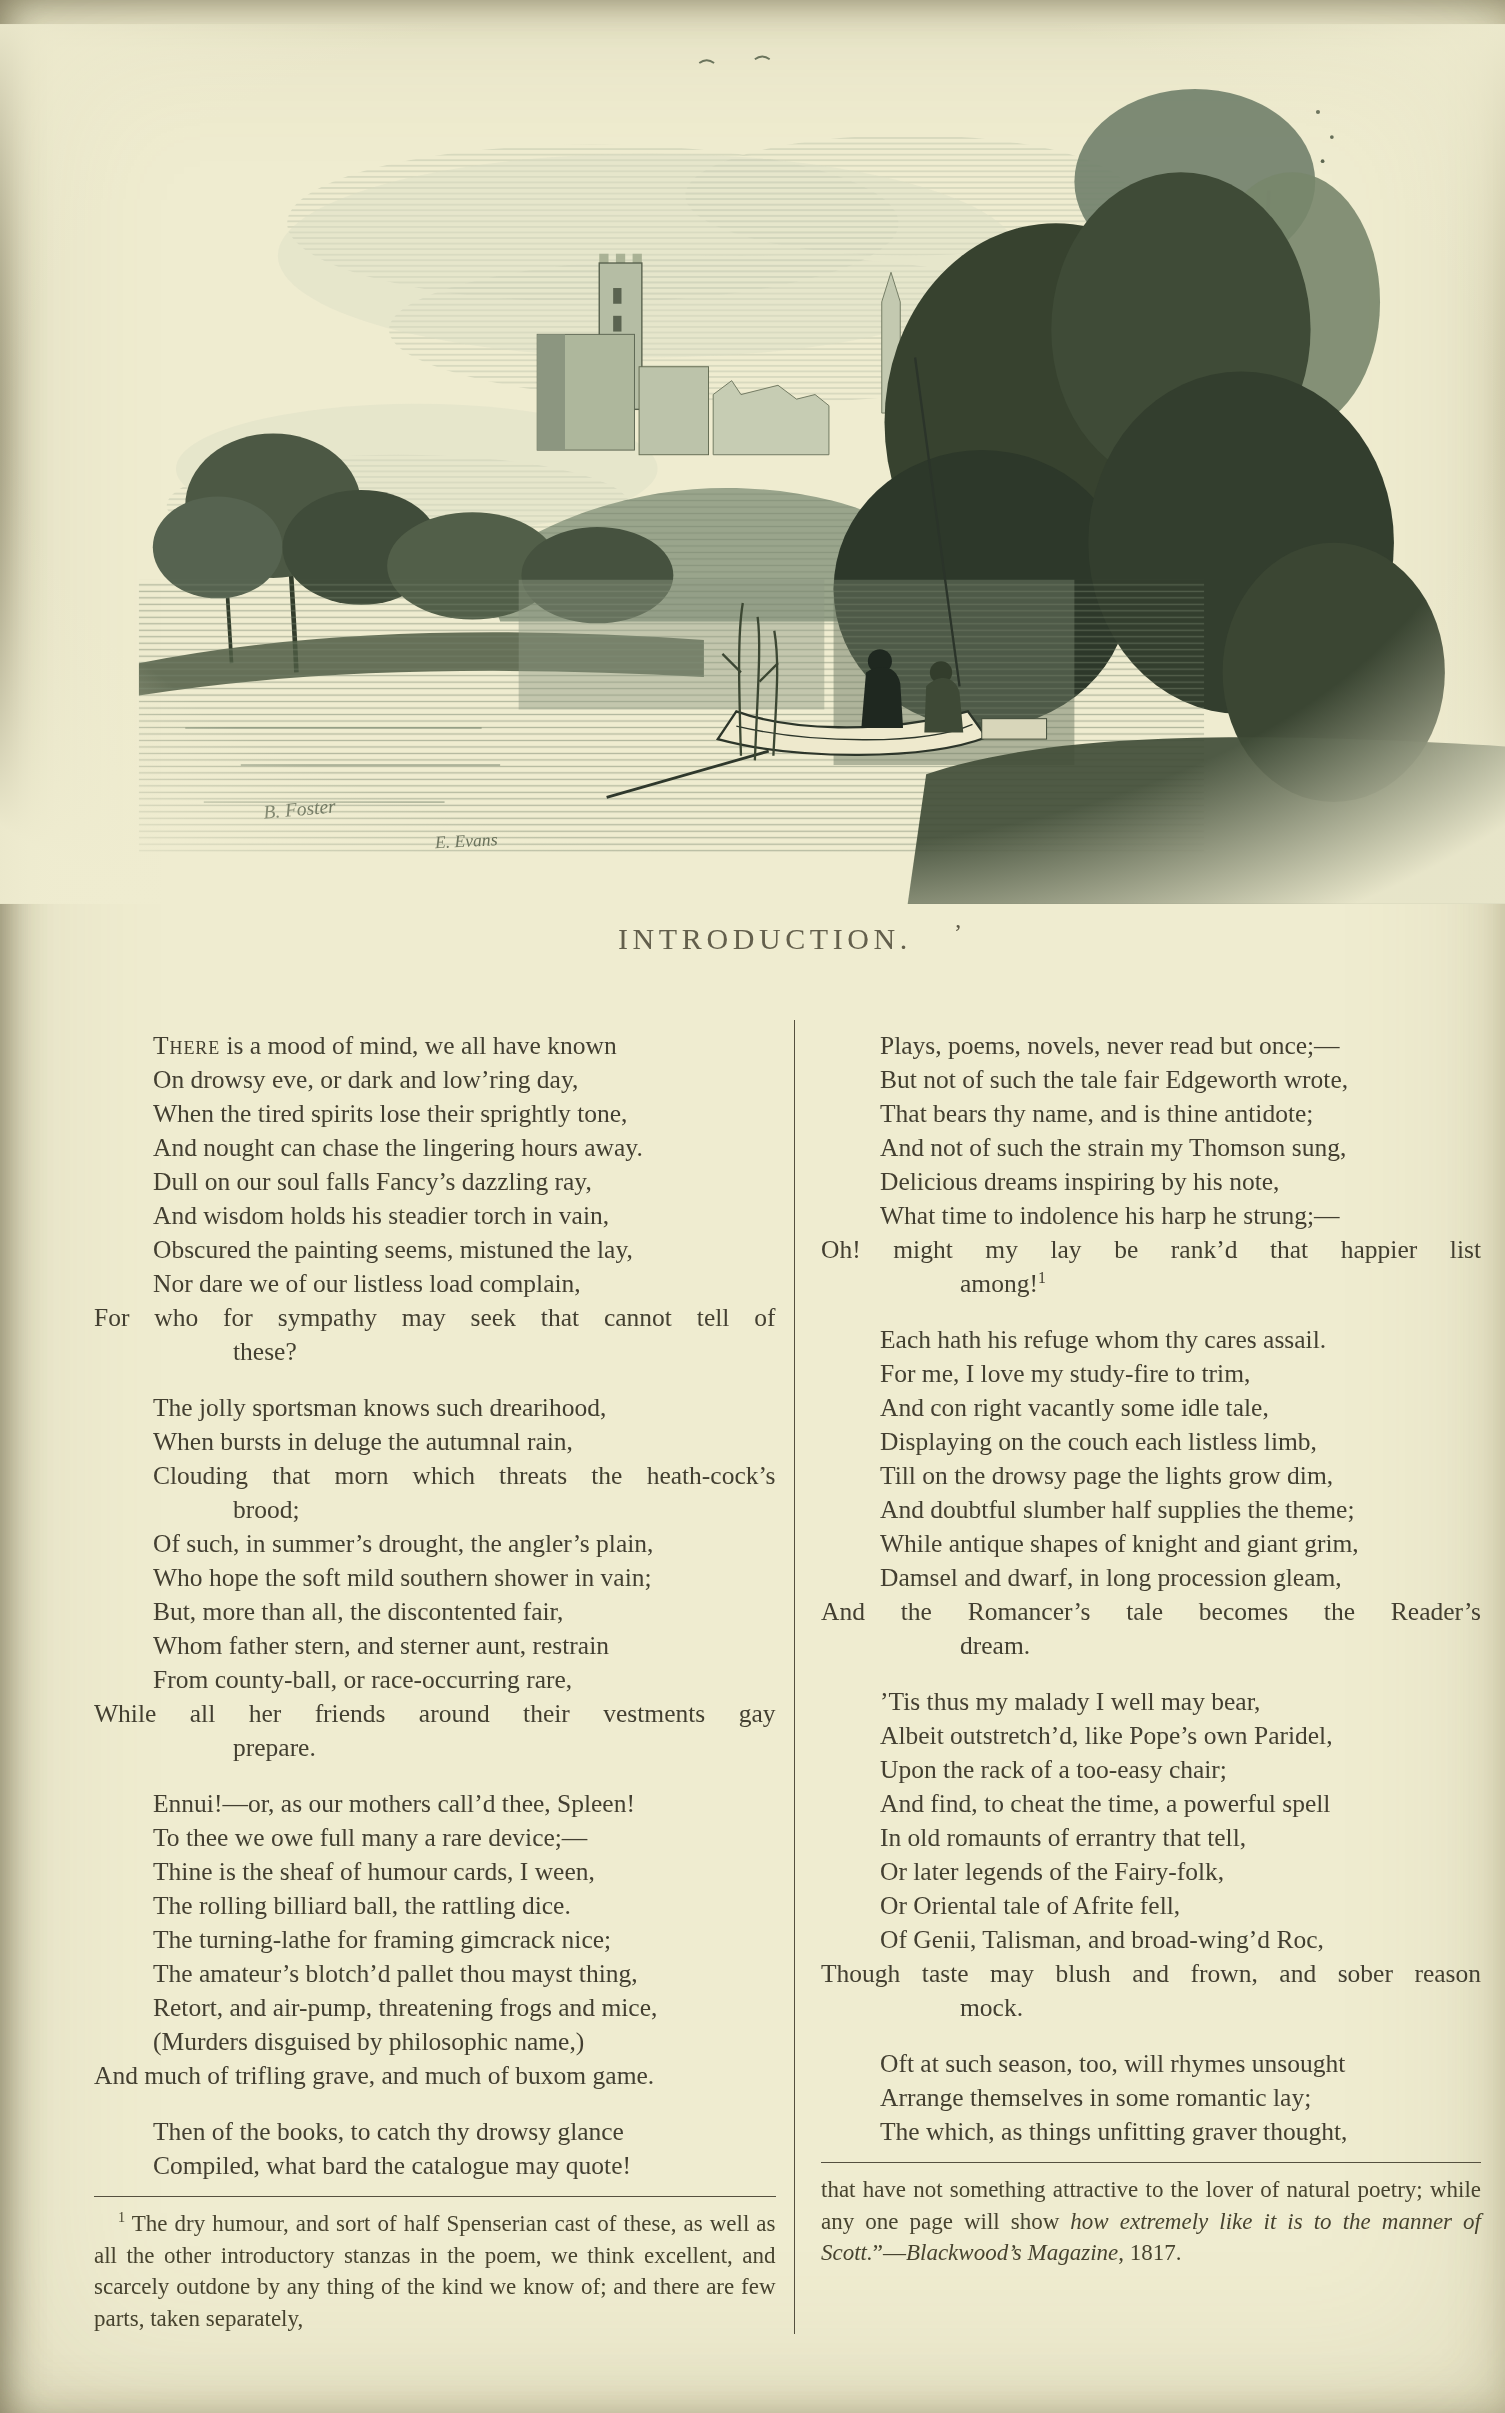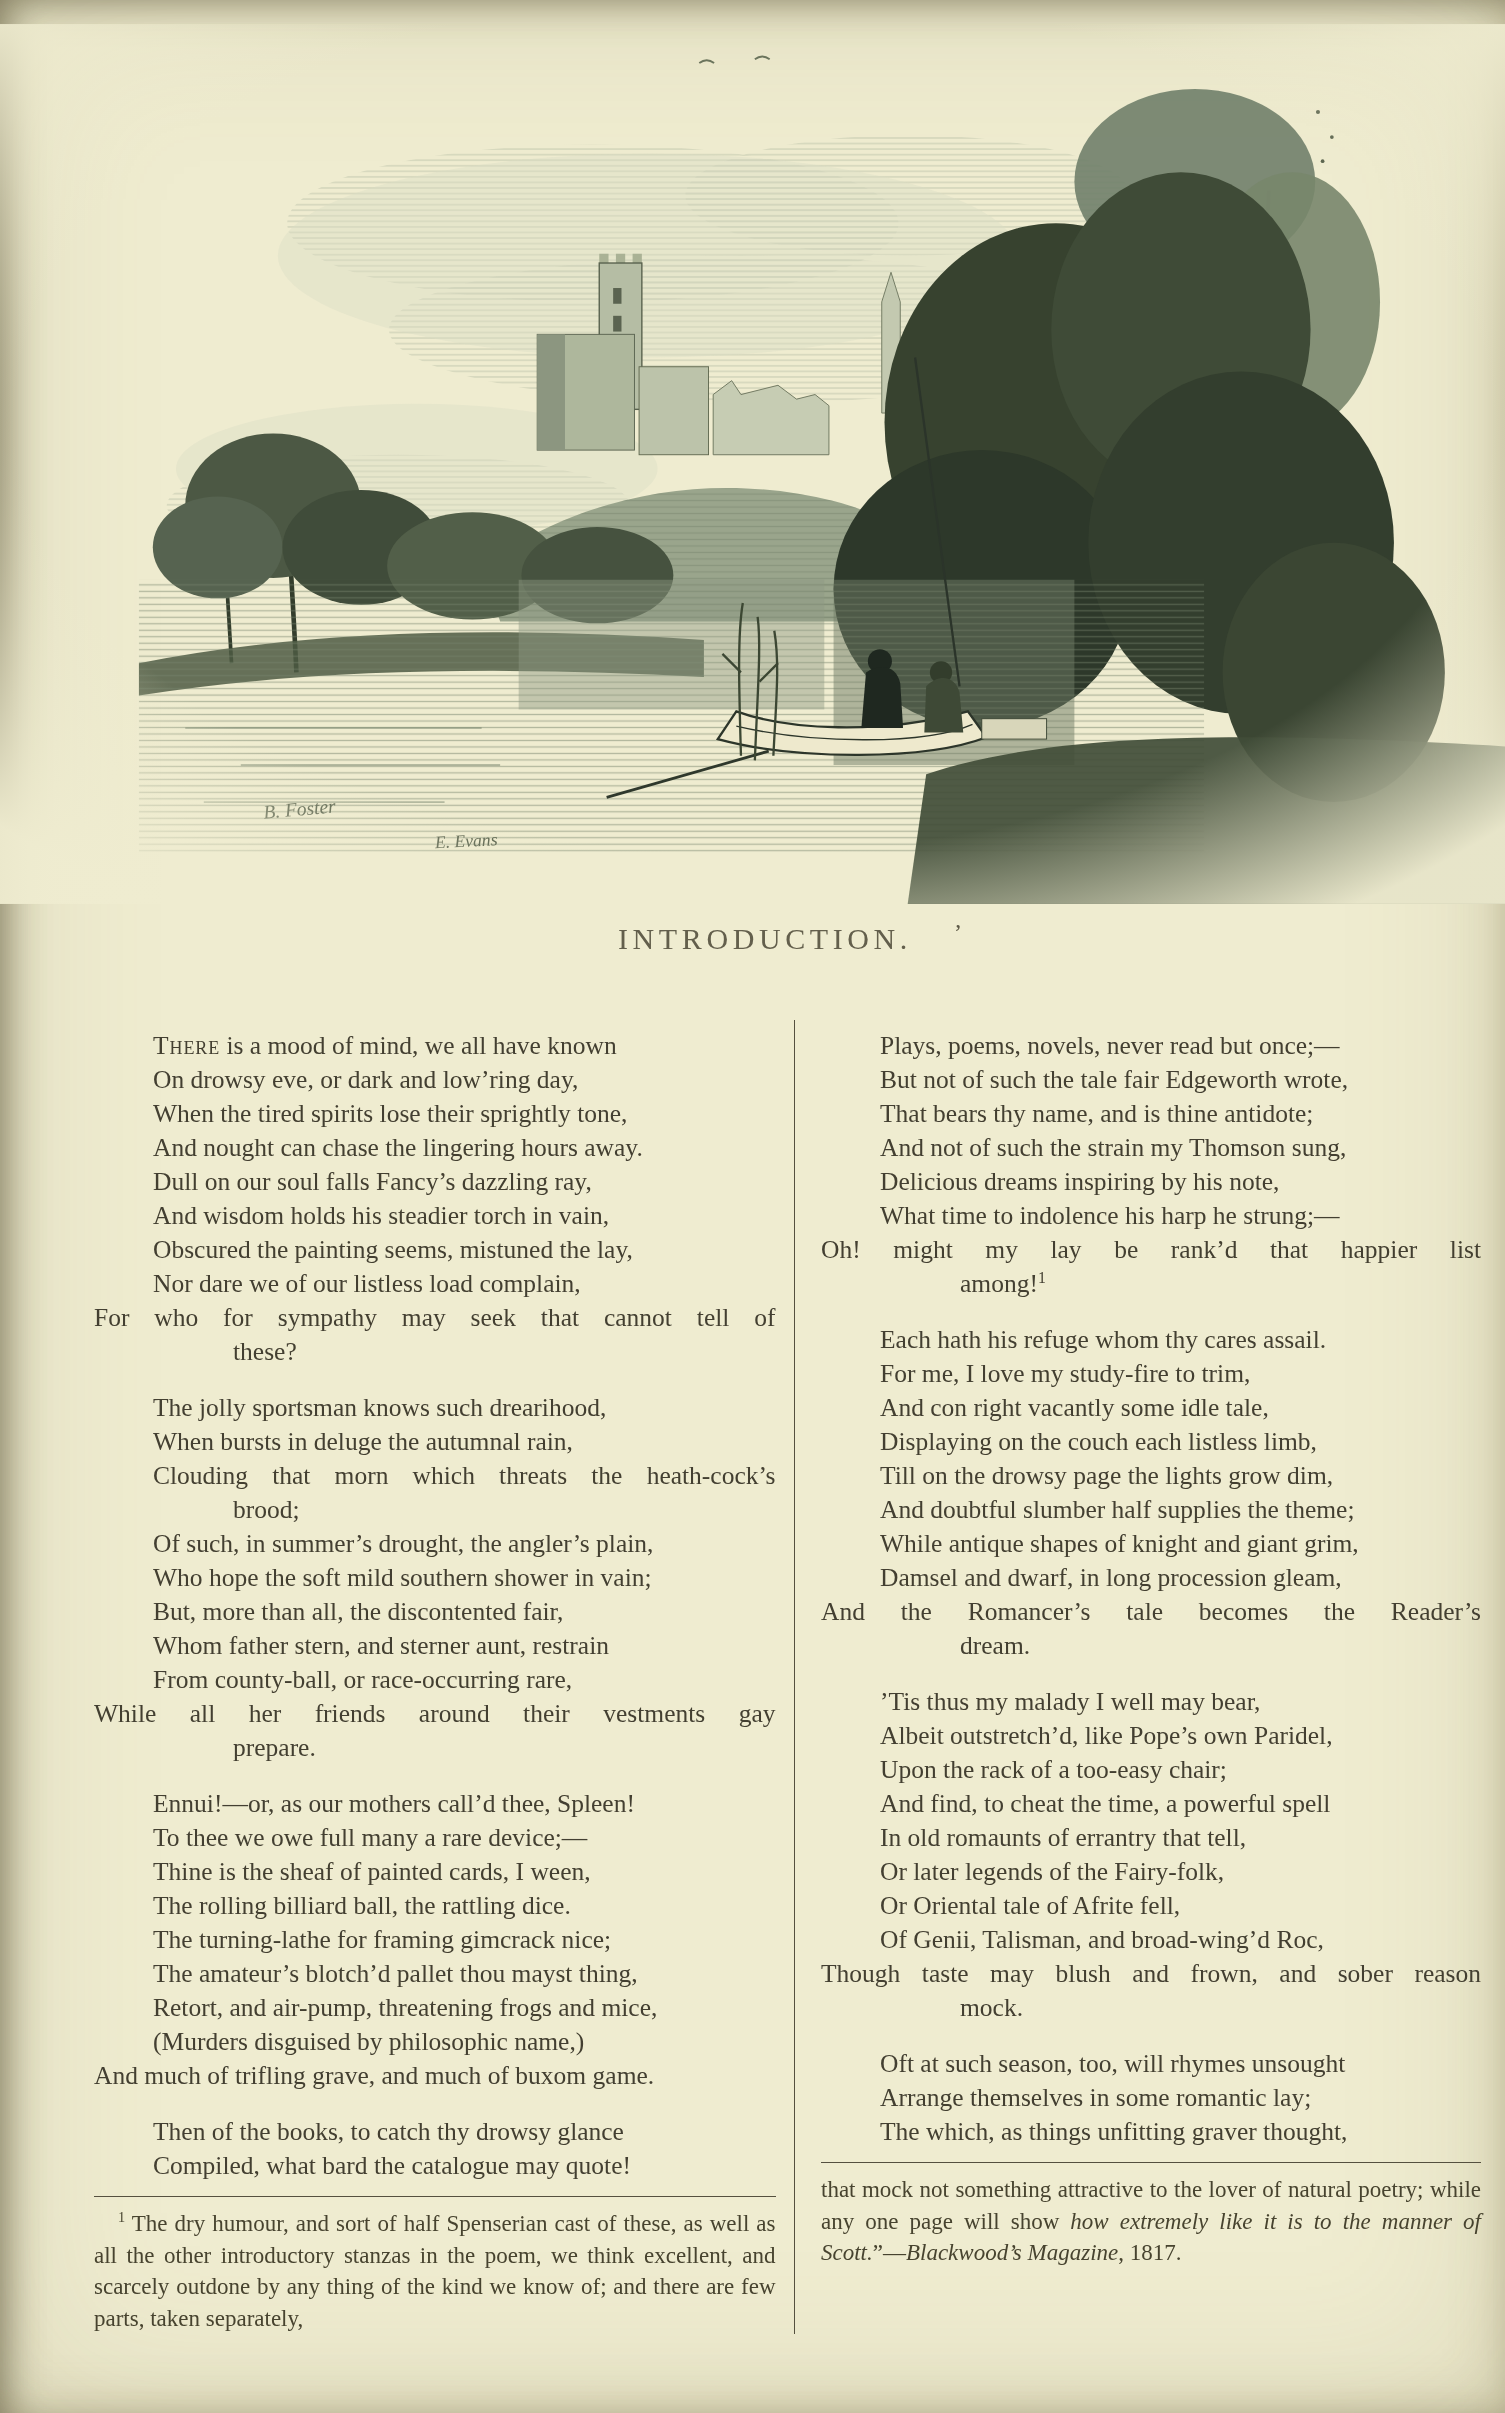--- a/index.html
+++ b/index.html
@@ -182,21 +182,21 @@
             <div class="pline">Who hope the soft mild southern shower in vain;</div>
             <div class="pline">But, more than all, the discontented fair,</div>
             <div class="pline">Whom father stern, and sterner aunt, restrain</div>
             <div class="pline">From county-ball, or race-occurring rare,</div>
             <div class="pline outdent spread">While all her friends around their vestments gay</div>
             <div class="pline hang">prepare.</div>
           </div>
           <div class="stanza">
             <div class="pline">Ennui!—or, as our mothers call’d thee, Spleen!</div>
             <div class="pline">To thee we owe full many a rare device;—</div>
-            <div class="pline">Thine is the sheaf of painted cards, I ween,</div>
+            <div class="pline">Thine is the sheaf of humour cards, I ween,</div>
             <div class="pline">The rolling billiard ball, the rattling dice.</div>
             <div class="pline">The turning-lathe for framing gimcrack nice;</div>
             <div class="pline">The amateur’s blotch’d pallet thou mayst thing,</div>
             <div class="pline">Retort, and air-pump, threatening frogs and mice,</div>
             <div class="pline">(Murders disguised by philosophic name,)</div>
             <div class="pline outdent">And much of trifling grave, and much of buxom game.</div>
           </div>
           <div class="stanza">
             <div class="pline">Then of the books, to catch thy drowsy glance</div>
             <div class="pline">Compiled, what bard the catalogue may quote!</div>
@@ -241,18 +241,18 @@
             <div class="pline outdent spread">Though taste may blush and frown, and sober reason</div>
             <div class="pline hang">mock.</div>
           </div>
           <div class="stanza">
             <div class="pline">Oft at such season, too, will rhymes unsought</div>
             <div class="pline">Arrange themselves in some romantic lay;</div>
             <div class="pline">The which, as things unfitting graver thought,</div>
           </div>
         </div>
       <div class="fnrule"></div>
-      <p class="footnote"><span>that mock not something attractive to the lover of natural poetry; while any one page will show </span><i>how extremely like it is to the manner of Scott.</i><span>”—</span><i>Blackwood’s Magazine</i><span>, 1817.</span></p>
+      <p class="footnote"><span>that have not something attractive to the lover of natural poetry; while any one page will show </span><i>how extremely like it is to the manner of Scott.</i><span>”—</span><i>Blackwood’s Magazine</i><span>, 1817.</span></p>
     </div>
   </div>
 
 </div>
 
 
 </body></html>

